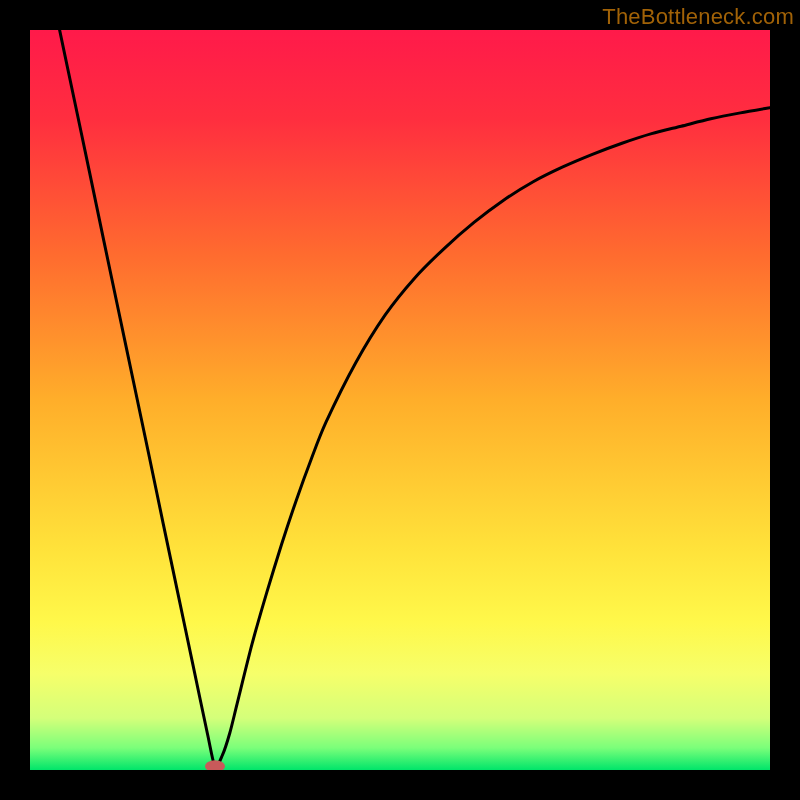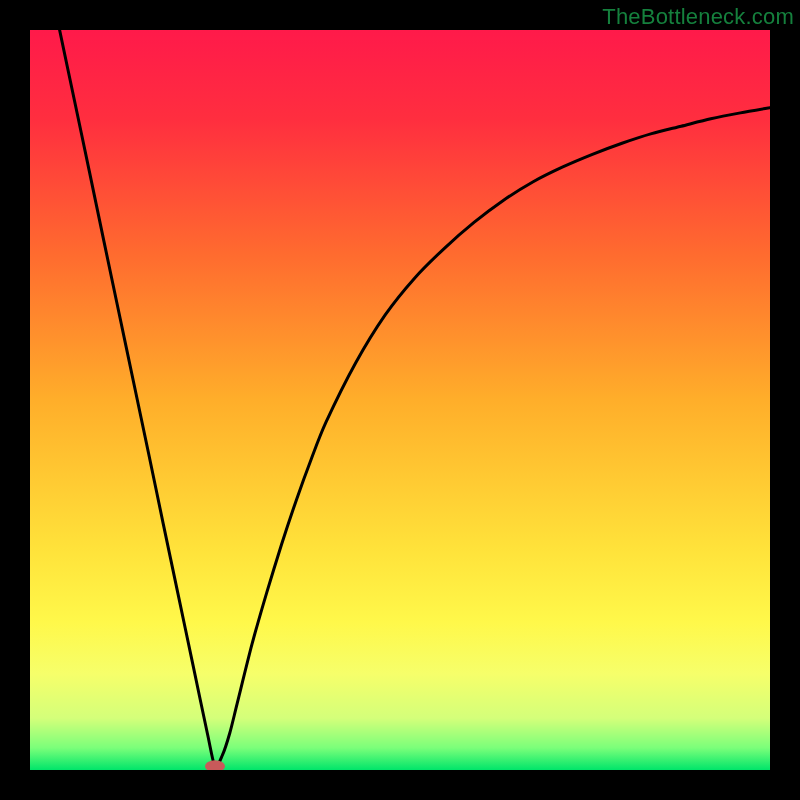--- a/index.html
+++ b/index.html
@@ -22,21 +22,21 @@
     left: 30px;
     top: 30px;
     width: 740px;
     height: 740px;
     overflow: hidden;
   }
   .watermark {
     position: absolute;
     top: 4px;
     right: 6px;
-    color: #15803d;
+    color: #a16207;
     font-size: 22px;
     font-weight: 500;
     letter-spacing: 0.2px;
     z-index: 10;
   }
   svg {
     display: block;
   }
 </style>
 </head>

